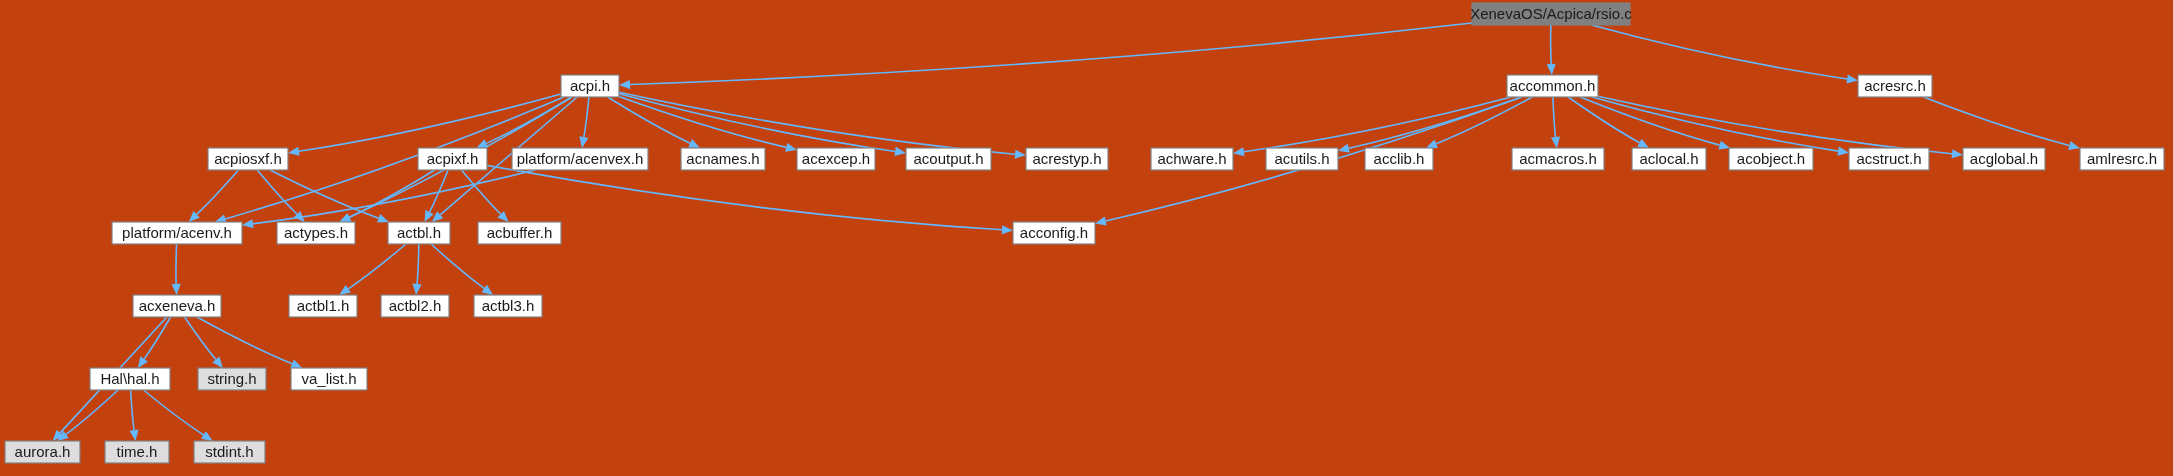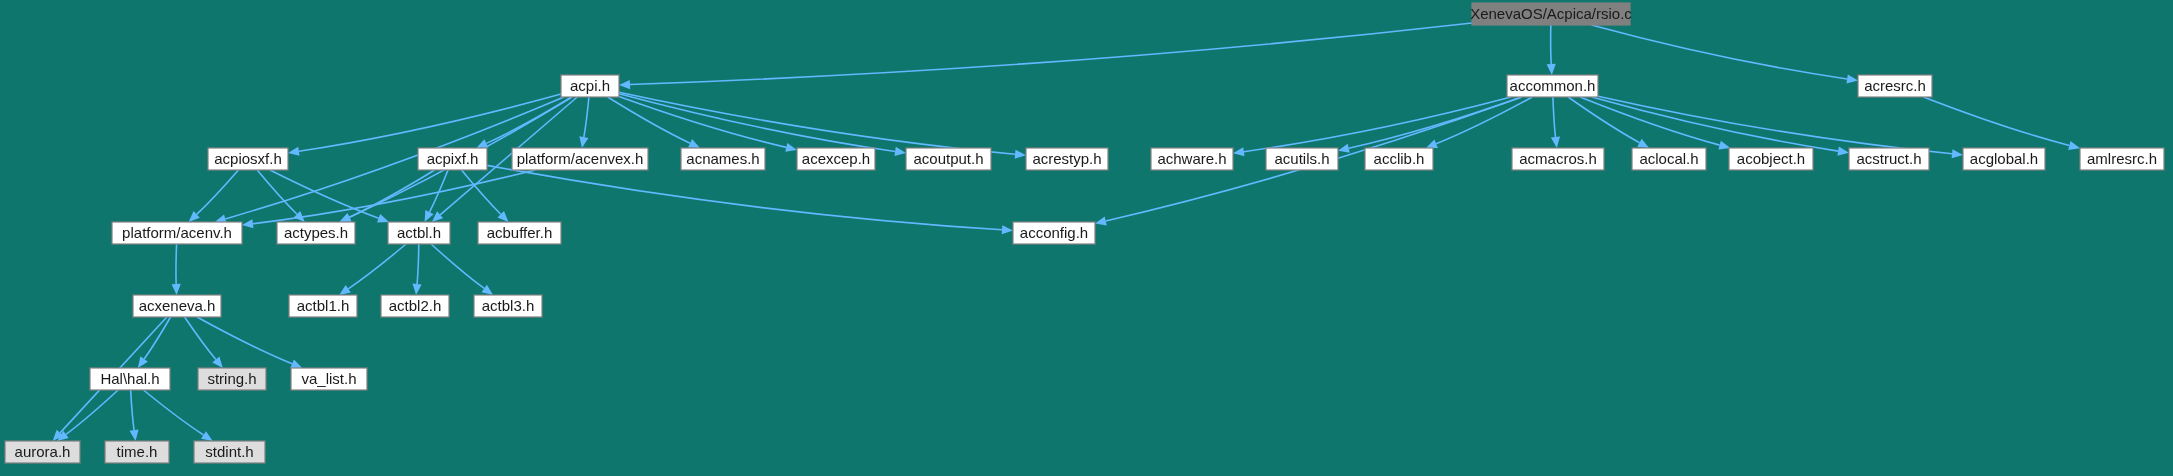--- a/index.html
+++ b/index.html
@@ -4,21 +4,21 @@
 <style>
   html, body {
     margin: 0;
     padding: 0;
     background: #000000;
   }
   #canvas-wrap {
     position: relative;
     width: 2173px;
     height: 476px;
-    background: #0f766e;
+    background: #c2410c;
     overflow: hidden;
     font-family: "Liberation Sans", sans-serif;
   }
   svg#graph {
     position: absolute;
     left: 0;
     top: 0;
     width: 2173px;
     height: 476px;
     display: block;

